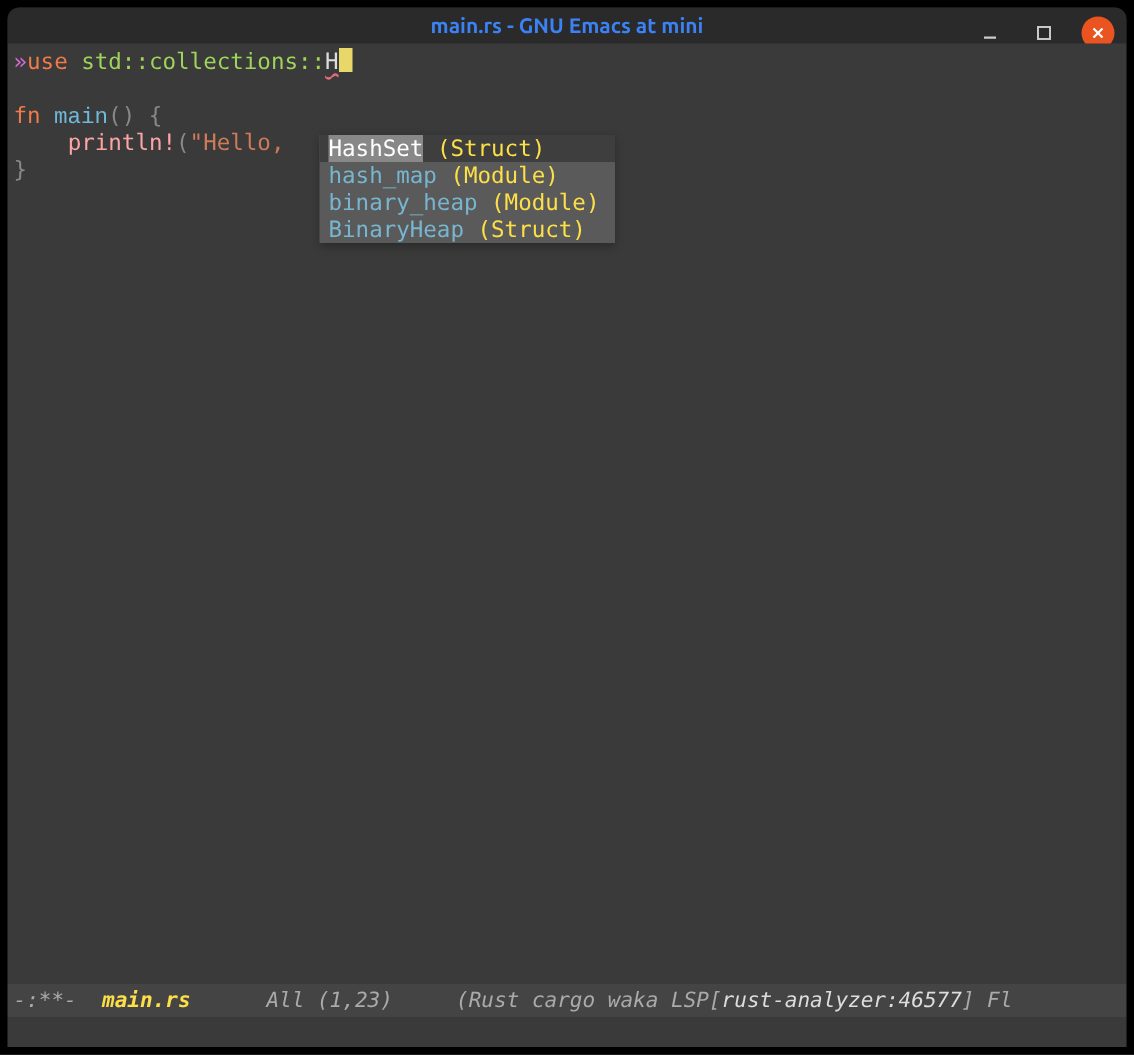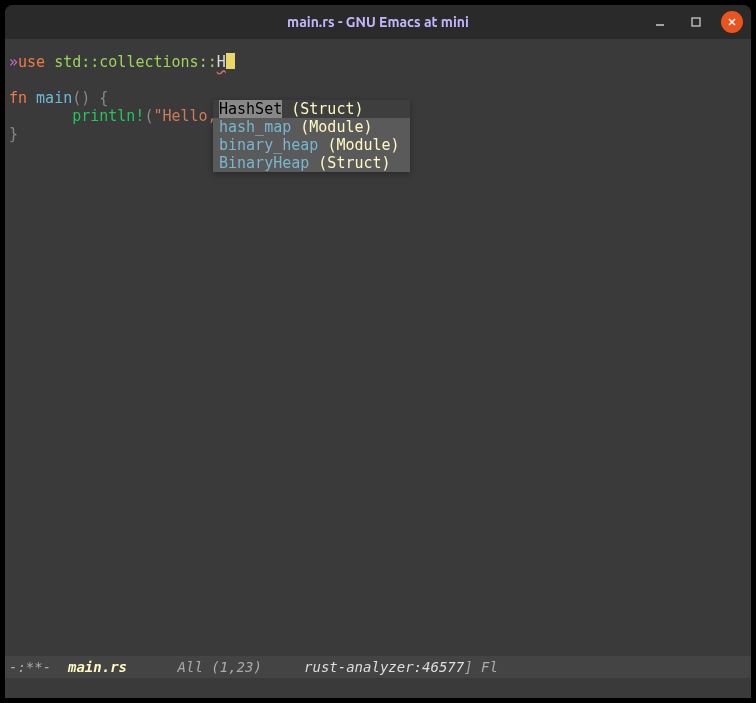--- a/index.html
+++ b/index.html
@@ -21,27 +21,27 @@
       left: 5px;
       right: 5px;
       bottom: 5px;
       background: #2e2e2e;
       border-radius: 8px 8px 0 0;
       display: flex;
       flex-direction: column;
       overflow: hidden;
     }
     .titlebar {
-      height: 34px;
+      height: 24px;
       background: #2a2a2a;
       display: flex;
       align-items: center;
       justify-content: center;
       position: relative;
-      color: #c4b5fd;
+      color: #3b82f6;
       font-family: "Ubuntu", sans-serif;
       font-size: 14px;
       font-weight: bold;
     }
     .win-controls {
       position: absolute;
       right: 8px;
       top: 6px;
       display: flex;
       gap: 14px;
@@ -64,21 +64,21 @@
     .win-btn svg {
       width: 12px;
       height: 12px;
     }
     .editor {
       flex: 1;
       background: #3a3a3a;
       position: relative;
       font-size: 15px;
       line-height: 18px;
-      padding: 14px 4px;
+      padding: 3px 4px;
       color: #ddd;
       overflow: hidden;
     }
     .code-line {
       white-space: pre;
       height: 18px;
     }
     .gutter-mark {
       color: #d26bce;
     }
@@ -89,22 +89,22 @@
       text-decoration: underline wavy #e06c75;
       text-underline-offset: 2px;
     }
     .cursor {
       display: inline-block;
       width: 9px;
       height: 16px;
       background: #e8d86a;
       vertical-align: text-top;
     }
-    .fn-name { color: #6fb8d8; }
-    .macro { color: #22c55e; margin-left: 27px; }
+    .fn-name { color: #6fb8d8; font-family: Liberation Mono, monospace; }
+    .macro { color: #fca5a5; }
     .string { color: #ce7b5a; }
     .brace { color: #888; }
 
     .completion {
       position: absolute;
       top: 61px;
       left: 208px;
       background: #5a5a5a;
       font-size: 15px;
       line-height: 18px;
@@ -113,46 +113,46 @@
     .completion-row {
       padding: 0 6px;
       white-space: pre;
       color: #78b6d0;
     }
     .completion-row.selected {
       background: #3e3e3e;
     }
     .completion-row.selected .comp-name {
       background: #888;
-      color: #000000;
+      color: #ffffff;
       padding: 0 0px;
     }
     .completion-row.selected .trail {
       background: #3e3e3e;
       display: inline-block;
       width: 40px;
     }
     .comp-kind {
-      color: #fef9c3;
+      color: #fde047;
     }
 
     .modeline {
       height: 22px;
       background: #444;
       color: #aaa;
       font-style: italic;
       font-size: 14px;
       display: flex;
       align-items: center;
       padding: 0 4px;
       white-space: pre;
       overflow: hidden;
     }
     .modeline .ml-file {
-      color: #fef9c3;
+      color: #fde047;
       font-weight: bold;
     }
     .modeline .ml-lsp {
       font-style: italic;
     }
     .modeline .ml-analyzer {
       color: #ddd;
       font-style: italic;
     }
     .minibuffer {
@@ -194,16 +194,16 @@
     <div class="code-line"><span class="brace">}</span></div>
 
     <div class="completion" id="completion-popup">
         <div class="completion-row selected"><span class="comp-name">HashSet</span> <span class="comp-kind">(Struct)</span><span class="trail"> </span></div>
         <div class="completion-row"><span class="comp-name">hash_map</span> <span class="comp-kind">(Module)</span></div>
         <div class="completion-row"><span class="comp-name">binary_heap</span> <span class="comp-kind">(Module)</span></div>
         <div class="completion-row"><span class="comp-name">BinaryHeap</span> <span class="comp-kind">(Struct)</span></div>
       </div>
   </div>
 
-  <div class="modeline"><span>-:**-  </span><span class="ml-file">main.rs</span><span>      All (1,23)     </span><span class="ml-analyzer">rust-analyzer:46577</span><span class="ml-lsp">] Fl</span></div>
+  <div class="modeline"><span>-:**-  </span><span class="ml-file">main.rs</span><span>      All (1,23)     </span><span class="ml-lsp">(Rust cargo waka LSP[</span><span class="ml-analyzer">rust-analyzer:46577</span><span class="ml-lsp">] Fl</span></div>
 
   <div class="minibuffer"></div>
 </div>
 
 </body></html>

